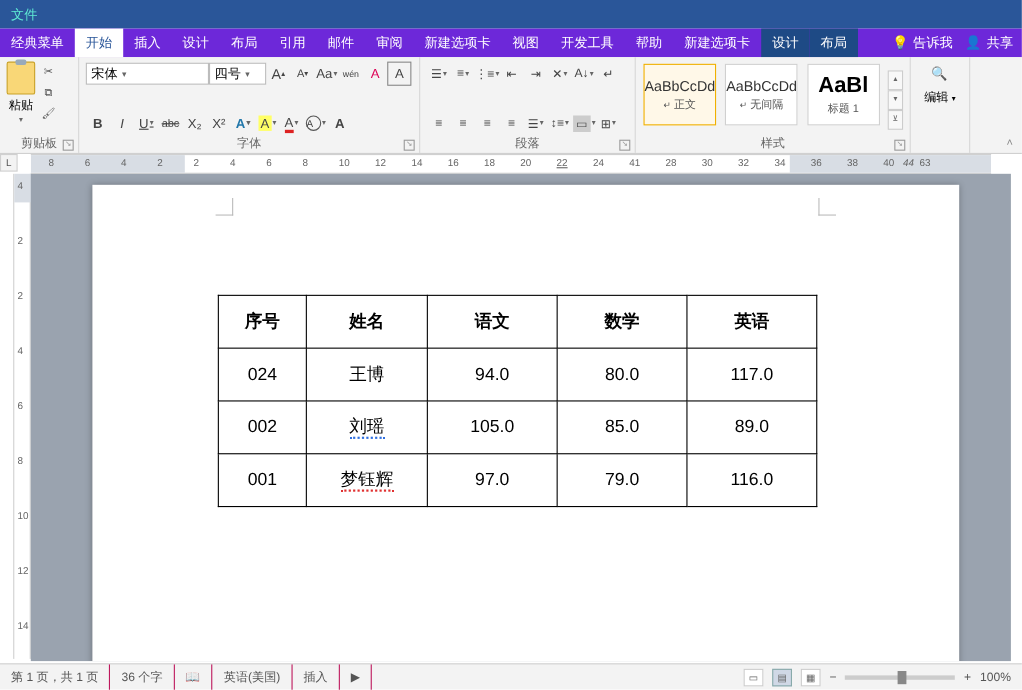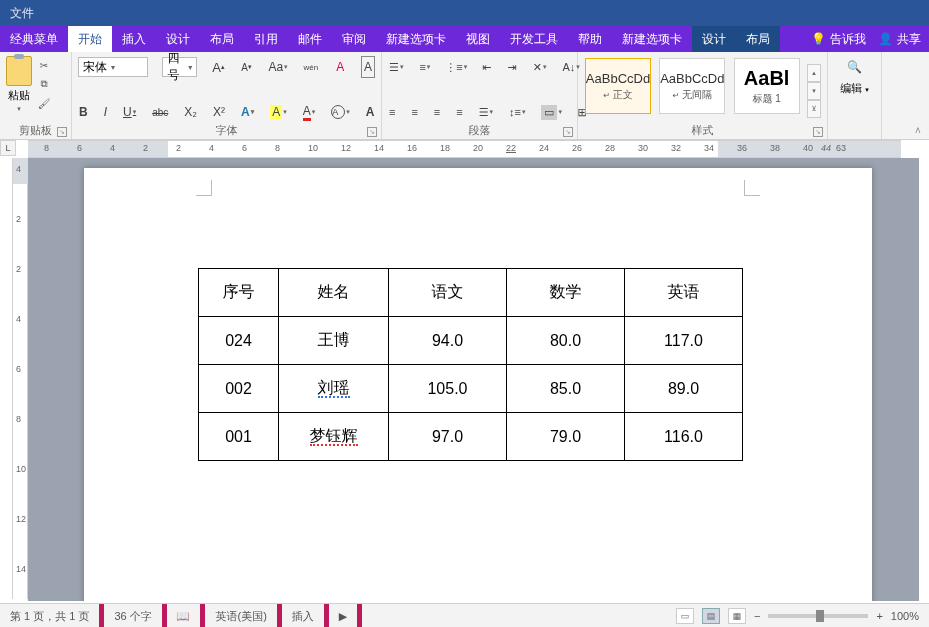--- a/index.html
+++ b/index.html
@@ -1,36 +1,36 @@
 <!DOCTYPE html>
 <html><head>
 <meta charset="utf-8">
 <style>
 *{box-sizing:border-box;margin:0;padding:0;font-family:"Microsoft YaHei",SimSun,sans-serif;}
 body{background:#fff;font-size:12px;user-select:none;width:929px;height:627px;overflow:hidden;position:relative;}
-.menubar{background:#2a5699;color:#e5e5e5;height:26px;display:flex;align-items:center;}
+.menubar{background:#2a5699;color:#5eead4;height:26px;display:flex;align-items:center;}
 .menubar .mi{padding:0 10px;height:26px;line-height:26px;cursor:pointer;}
 .tabbar{background:#6d28d9;color:#fff;height:26px;display:flex;align-items:center;position:relative;}
 .tabbar .tab{padding:0 10px;height:26px;line-height:26px;cursor:pointer;font-size:12px;}
 .tabbar .tab.active{background:#fff;color:#2a5699;}
 .tabbar .right{position:absolute;right:8px;display:flex;align-items:center;gap:12px;}
 .tabbar .right .ritem{display:flex;align-items:center;gap:4px;cursor:pointer;}
 .ribbon{background:#f3f3f3;border-bottom:1px solid #d0d0d0;height:88px;display:flex;position:relative;}
 .group{border-right:1px solid #d8d8d8;position:relative;padding:4px 6px 16px 6px;display:flex;flex-direction:column;justify-content:space-between;}
 .glabel{position:absolute;bottom:1px;left:0;right:0;text-align:center;font-size:11px;color:#666;}
 .glabel .dlg{position:absolute;right:4px;bottom:1px;width:10px;height:10px;border:1px solid #999;font-size:7px;line-height:7px;color:#999;text-align:center;cursor:pointer;}
 .clipg{width:72px;}
 .clipg .top{display:flex;gap:2px;align-items:flex-start;}
 .pastebtn{display:flex;flex-direction:column;align-items:center;gap:2px;cursor:pointer;}
 .pasteicon{width:26px;height:30px;background:#f9d777;border:1px solid #c9a227;border-radius:2px;position:relative;}
 .pasteicon::before{content:"";position:absolute;top:-3px;left:7px;width:10px;height:5px;background:#9ab;border-radius:2px;}
 .minibtn{width:20px;height:18px;border:1px solid transparent;display:flex;align-items:center;justify-content:center;cursor:pointer;font-size:10px;color:#555;}
 .dd::after{content:"▾";font-size:7px;margin-left:1px;color:#666;}
 .fontg{width:310px;}
-.row{display:flex;align-items:center;gap:14px;}
+.row{display:flex;align-items:center;gap:0;}
 .row1{margin-bottom:4px;}
 .sel{background:#fff;border:1px solid #bcbcbc;height:20px;display:flex;align-items:center;padding:0 4px;font-size:12px;cursor:pointer;}
 .sel::after{content:"▾";font-size:8px;margin-left:4px;color:#666;}
 .fontsel{width:112px;}
 .sizesel{width:52px;}
 .ibtn{width:22px;height:22px;display:flex;align-items:center;justify-content:center;cursor:pointer;font-size:12px;color:#444;border:1px solid transparent;}
 .pararow .ibtn{font-size:11px;}
 .parag{width:196px;}
 .stylesg{width:250px;display:flex;flex-direction:row;gap:0;}
 .stylebox{width:66px;height:56px;border:1px solid #d0d0d0;background:#fff;margin:2px 1px;display:flex;flex-direction:column;align-items:center;justify-content:center;cursor:pointer;}
@@ -50,27 +50,27 @@
 .vruler{position:absolute;left:12px;top:158px;width:16px;bottom:28px;background:#fff;border-left:1px solid #d0d0d0;border-right:1px solid #d0d0d0;}
 .vruler .shade{position:absolute;left:0;width:16px;background:#d8dde4;}
 .vruler .num{position:absolute;left:3px;font-size:9px;color:#666;}
 .canvas{position:absolute;left:28px;top:158px;right:10px;bottom:26px;background:#9aa3af;overflow:hidden;}
 .page{position:absolute;left:56px;top:10px;width:788px;height:560px;background:#fff;box-shadow:0 0 6px rgba(0,0,0,.3);}
 .pgmark{position:absolute;width:16px;height:16px;}
 .pgmark.tl{border-left:1px solid #bbb;border-top:1px solid #bbb;left:112px;top:12px;transform:rotate(180deg);}
 .pgmark.tr{border-right:1px solid #bbb;border-top:1px solid #bbb;right:112px;top:12px;transform:rotate(180deg);}
 .doctable{position:absolute;left:114px;top:100px;border-collapse:collapse;font-family:SimSun,serif;}
 .doctable td,.doctable th{border:1.2px solid #000;text-align:center;font-size:16px;font-weight:normal;}
-.doctable th{font-weight:normal;height:48px;}
+.doctable th{font-weight:bold;height:48px;}
 .doctable td{height:48px;}
 .c0{width:80px}.c1{width:110px}.c2{width:118px}.c3{width:118px}.c4{width:118px}
 .spellerr{border-bottom:2px dotted #e03030;}
 .grammerr{border-bottom:2px dotted #3070e0;}
 .status{position:absolute;left:0;right:0;bottom:0;height:24px;background:#f3f3f3;border-top:1px solid #d0d0d0;display:flex;align-items:center;font-size:11px;color:#555;}
-.status .sseg{padding:0 10px;border-right:5px solid #be185d;height:24px;line-height:24px;}
+.status .sseg{padding:0 10px;border-right:1px solid #be185d;height:24px;line-height:24px;}
 .status .sicons{position:absolute;right:0;display:flex;align-items:center;gap:8px;padding-right:10px;}
 .zoomslider{width:100px;height:4px;background:#ccc;position:relative;}
 .zoomslider .thumb{position:absolute;left:48px;top:-4px;width:8px;height:12px;background:#888;}
 .vbt{width:18px;height:16px;border:1px solid #ccc;background:#fff;font-size:9px;text-align:center;line-height:14px;color:#666;cursor:pointer;}
 .vbt.act{background:#d0d8e6;border-color:#8aa;}
 </style>
 </head>
 <body>
 
 <div class="menubar">
@@ -270,21 +270,21 @@
       <span class="num" style="left: 214px;">6</span>
       <span class="num" style="left: 247px;">8</span>
       <span class="num" style="left: 280px;">10</span>
       <span class="num" style="left: 313px;">12</span>
       <span class="num" style="left: 346px;">14</span>
       <span class="num" style="left: 379px;">16</span>
       <span class="num" style="left: 412px;">18</span>
       <span class="num" style="left: 445px;">20</span>
       <span class="num" style="left: 478px; text-decoration: underline;">22</span>
       <span class="num" style="left: 511px;">24</span>
-      <span class="num" style="left: 544px;">26</span>
+      <span class="num" style="left: 544px;">41</span>
       <span class="num" style="left: 577px;">28</span>
       <span class="num" style="left: 610px;">30</span>
       <span class="num" style="left: 643px;">32</span>
       <span class="num" style="left: 676px;">34</span>
       <span class="num" style="left: 709px;">36</span>
       <span class="num" style="left: 742px;">38</span>
       <span class="num" style="left: 775px;">40</span>
       <span class="num" style="left: 808px;">63</span>
       <span class="num" style="left: 793px; font-style: italic;">44</span>
     </div>

